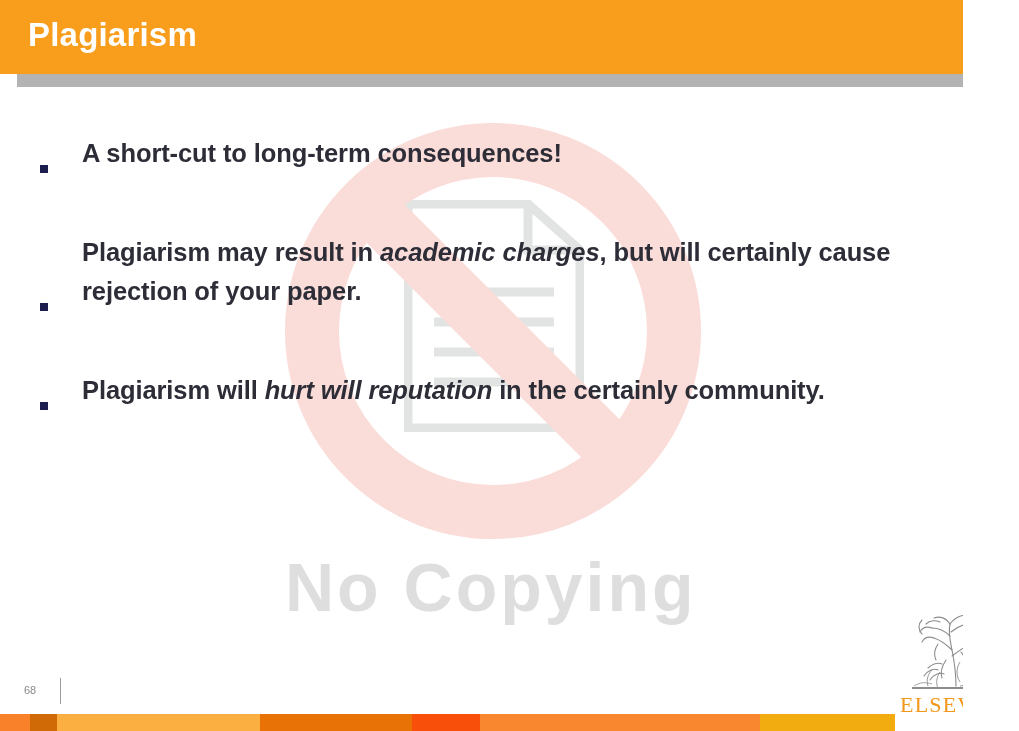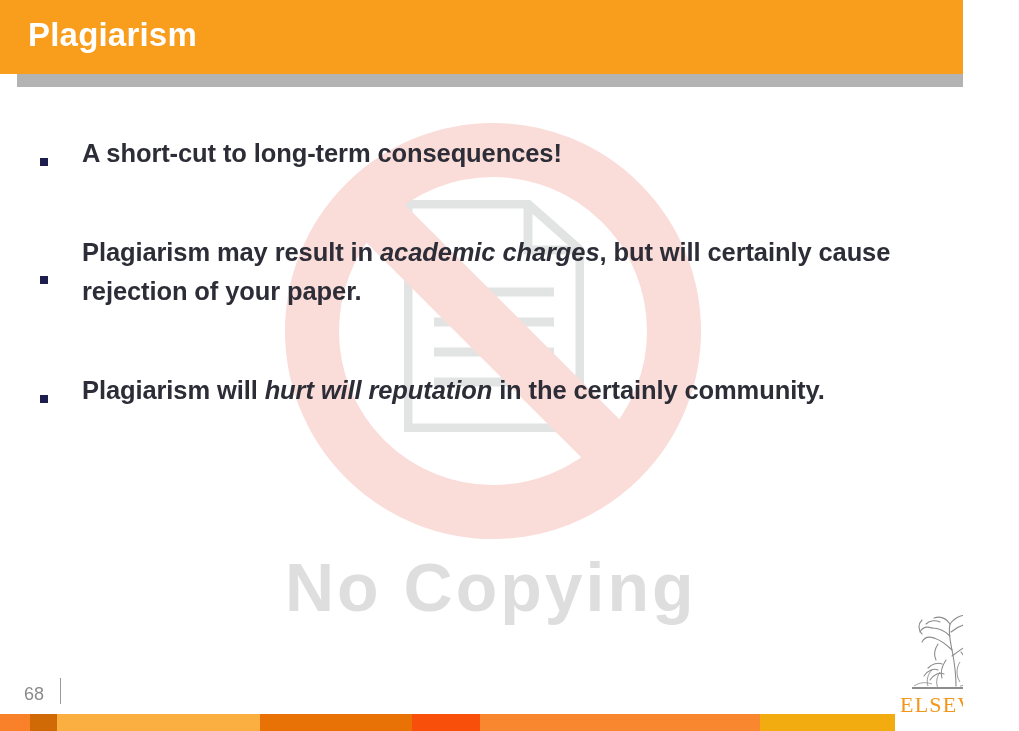--- a/index.html
+++ b/index.html
@@ -86,21 +86,21 @@
   
   .bullets {
     position: absolute;
     left: 40px;
     top: 134px;
     width: 930px;
   }
   .bullet-row {
     position: relative;
     display: flex;
-    align-items: center;
+    align-items: flex-end;
   }
   .bullet-mark {
     flex: 0 0 auto;
     width: 8px;
     height: 8px;
     background: #1d1d4e;
     margin-top: 16px;
     margin-right: 34px;
   }
   .bullet-text {
@@ -118,21 +118,21 @@
   .b1 { margin-top: 0px; }
   .b2 { margin-top: 60px; }
   .b3 { margin-top: 60px; }
   .b4 { margin-top: 60px; }
 
   
   .page-number {
     position: absolute;
     left: 24px;
     top: 684px;
-    font-size: 18px;
+    font-size: 11px;
     color: #8a8a8a;
   }
   .footer-divider {
     position: absolute;
     left: 60px;
     top: 678px;
     width: 1px;
     height: 26px;
     background: #9a9a9a;
   }

